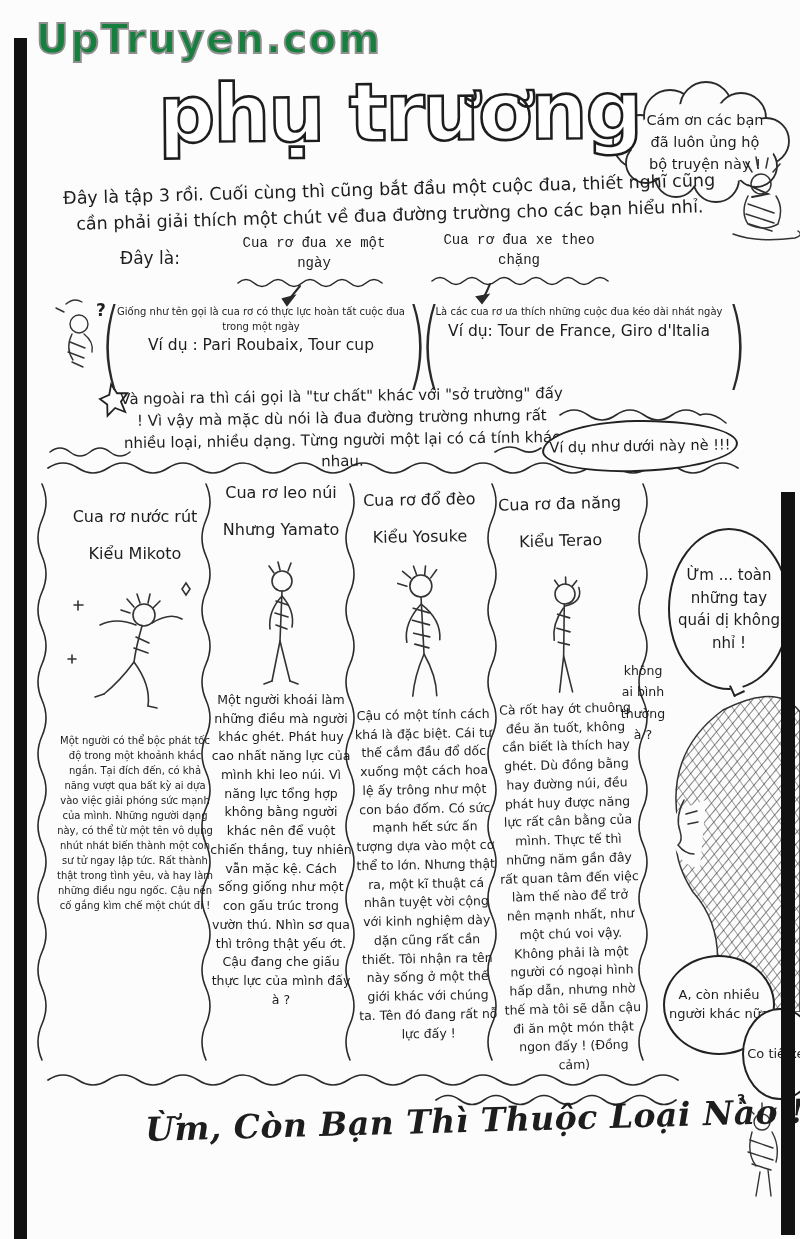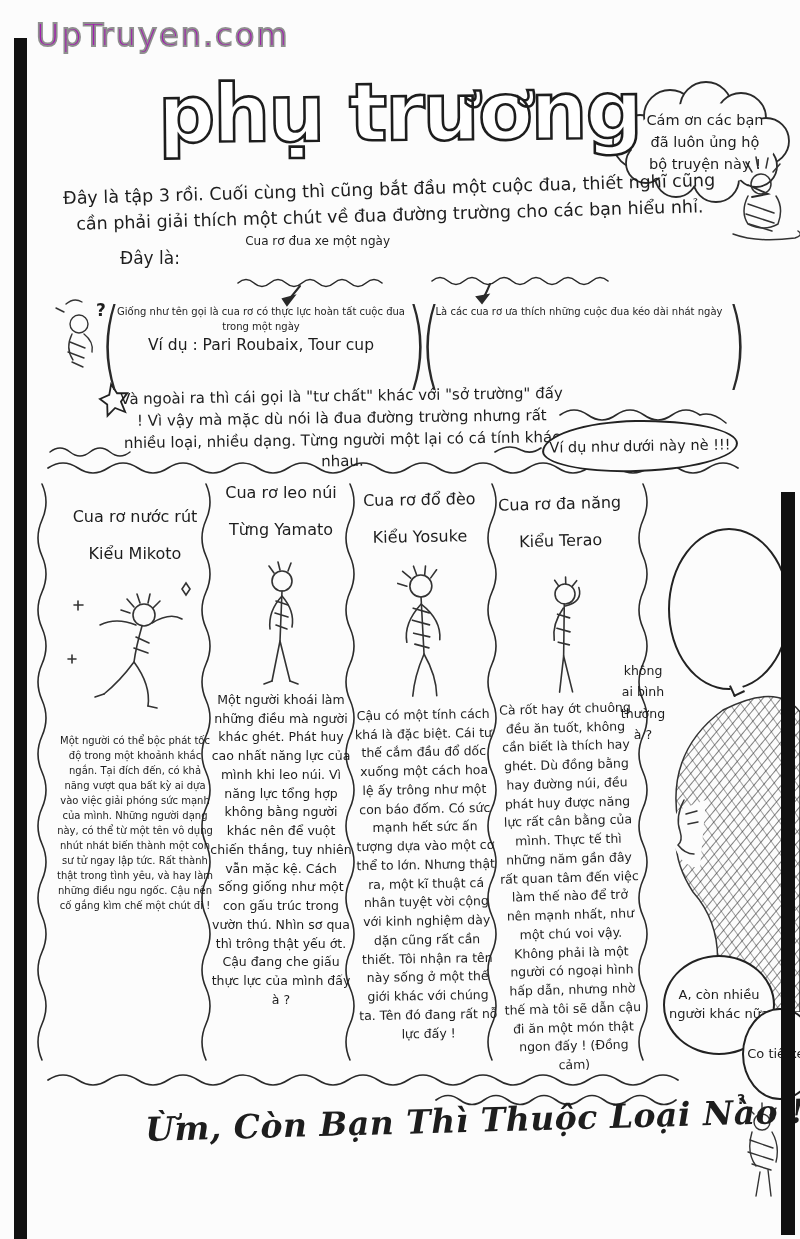--- a/index.html
+++ b/index.html
@@ -8,35 +8,35 @@
     position:relative; width:800px; height:1239px; margin:0 auto;
     background:#fcfcfc; overflow:hidden;
     font-family:"DejaVu Sans", sans-serif; color:#1d1d1d;
   }
   .t { position:absolute; color:#1d1d1d; }
   .bar { position:absolute; background:#111; z-index:3; }
   .bar.left  { left:14px; top:38px; width:13px; height:1201px; }
   .bar.right { left:781px; top:492px; width:14px; height:743px; }
 
   .logo {
-    left:36px; top:16px; font-size:32px; font-weight:normal;
-    color:#a21caf; -webkit-text-stroke:1.8px #8f8f8f;
+    left:36px; top:16px; font-size:40px; font-weight:bold;
+    color:#15803d; -webkit-text-stroke:1.8px #8f8f8f;
     letter-spacing:2px; z-index:2;
   }
   .title {
     left:158px; top:66px; font-size:80px; font-weight:bold;
     color:#fff; -webkit-text-stroke:2.6px #1d1d1d;
     letter-spacing:-2px; z-index:2; transform:rotate(-0.5deg);
   }
   .intro {
     left:62px; top:176px; width:655px; font-size:17.5px; line-height:1.5;
     text-align:center; transform:rotate(-1.6deg); z-index:2;
   }
   .dayla { left:120px; top:248px; font-size:17px; z-index:2; }
-  .cat { text-align:right; font-size:12px; line-height:1.45; z-index:2; }
+  .cat { text-align:center; font-size:14px; line-height:1.45; z-index:2;font-family:Liberation Mono, monospace; }
   .cat1 { left:238px; top:233px; width:152px; }
   .cat2 { left:430px; top:230px; width:178px; }
 
   .box { text-align:center; z-index:2; }
   .box .desc { font-size:10px; line-height:1.45; }
   .box .ex   { font-size:15.5px; margin-top:2px; }
   .box1 { left:112px; top:305px; width:298px; }
   .box2 { left:428px; top:305px; width:302px; }
   .paren {
     position:absolute; font-size:96px; font-weight:200; color:#2a2a2a;
@@ -188,31 +188,33 @@
 
   <div class="t logo">UpTruyen.com</div>
   <div class="t title">phụ trương</div>
 
   <div class="t" style="left:644px; top:110px; width:122px; text-align:center; font-size:14.5px; line-height:1.5; z-index:2;">Cám ơn các bạn đã luôn ủng hộ bộ truyện này !</div>
 
   <div class="t intro">Đây là tập 3 rồi. Cuối cùng thì cũng bắt đầu một cuộc đua, thiết nghĩ cũng cần phải giải thích một chút về đua đường trường cho các bạn hiểu nhỉ.</div>
 
   <div class="t dayla">Đây là:</div>
   <div class="t cat cat1">Cua rơ đua xe một ngày</div>
+  <div class="t cat cat2">Cua rơ đua xe theo chặng</div>
 
   <span class="paren" style="left:92px; top:296px;">(</span>
   <div class="t box box1">
     <div class="desc">Giống như tên gọi là cua rơ có thực lực hoàn tất cuộc đua trong một ngày</div>
     <div class="ex">Ví dụ : Pari Roubaix, Tour cup</div>
   </div>
   <span class="paren" style="left:398px; top:296px;">)</span>
 
   <span class="paren" style="left:412px; top:296px;">(</span>
   <div class="t box box2">
     <div class="desc">Là các cua rơ ưa thích những cuộc đua kéo dài nhát ngày</div>
+    <div class="ex">Ví dụ: Tour de France, Giro d'Italia</div>
   </div>
   <span class="paren" style="left:718px; top:296px;">)</span>
 
   <div class="t note">Và ngoài ra thì cái gọi là "tư chất" khác với "sở trường" đấy ! Vì vậy mà mặc dù nói là đua đường trường nhưng rất nhiều loại, nhiều dạng. Từng người một lại có cá tính khác nhau.</div>
 
   <div class="exbubble">
     <span>Ví dụ như dưới này nè !!!</span>
   </div>
 
   <div class="column col1">
@@ -229,21 +231,21 @@
         <path d="M80,70 l13,6 M78,81 l14,5"></path>
         <path d="M78,95 Q64,114 48,127 M78,95 Q95,118 92,139"></path>
         <path d="M48,127 l-9,3 M92,139 l9,2"></path>
       </g>
     </svg>
     <div class="col-desc">Một người có thể bộc phát tốc độ trong một khoảnh khắc ngắn. Tại đích đến, có khả năng vượt qua bất kỳ ai dựa vào việc giải phóng sức mạnh của mình. Những người dạng này, có thể từ một tên vô dụng nhút nhát biến thành một con sư tử ngay lập tức. Rất thành thật trong tình yêu, và hay làm những điều ngu ngốc. Cậu nên cố gắng kìm chế một chút đi !</div>
   </div>
 
   <div class="column col2">
     <div class="col-type">Cua rơ leo núi</div>
-    <div class="col-style">Từng Yamato</div>
+    <div class="col-style">Nhưng Yamato</div>
     <svg class="col-fig" width="142" height="142" viewBox="0 0 142 142">
       <g stroke="#333" stroke-width="1.6" fill="none" stroke-linecap="round">
         <path d="M64,30 l-5,-7 M70,27 l-2,-8 M78,28 l3,-8"></path>
         <circle cx="72" cy="38" r="10"></circle>
         <path d="M72,48 L70,98"></path>
         <path d="M66,58 l12,4 M65,70 l13,4 M66,82 l11,4"></path>
         <path d="M72,53 Q58,68 60,86 M72,53 Q85,68 82,84"></path>
         <path d="M70,98 L62,138 M70,98 L80,138"></path>
         <path d="M62,138 l-8,3 M80,138 l8,3"></path>
       </g>
@@ -296,20 +298,21 @@
     <path d="M30,140 Q18,70 75,28 Q130,0 152,30 L152,330 L60,330 Q85,255 45,210 Q22,175 30,140 Z" fill="url(#h1)" stroke="#333" stroke-width="1.5"></path>
     <path d="M30,140 Q18,70 75,28 Q130,0 152,30 L152,330 L60,330 Q85,255 45,210 Q22,175 30,140 Z" fill="url(#h2)" opacity="0.85"></path>
     <path d="M30,128 q-12,24 0,44 q7,13 22,14 L58,118 Z" fill="#fcfcfc"></path>
     <g stroke="#333" stroke-width="1.5" fill="none" stroke-linecap="round">
       <path d="M36,118 q-9,17 -4,31 q3,10 -2,14 q7,9 16,9"></path>
       <path d="M40,142 l10,-2 M38,132 l11,-3"></path>
     </g>
   </svg>
 
   <div class="oval-bubble">
+    <span>Ừm ... toàn những tay quái dị không nhỉ !</span>
     <span class="tail"></span>
   </div>
   <div class="t vnote">không ai bình thường à ?</div>
 
   <div class="round-bubble more-bubble">
     <span>A, còn nhiều người khác nữa</span>
   </div>
   <div class="round-bubble cut-bubble">
     <span>Co tiế xen</span>
   </div>

